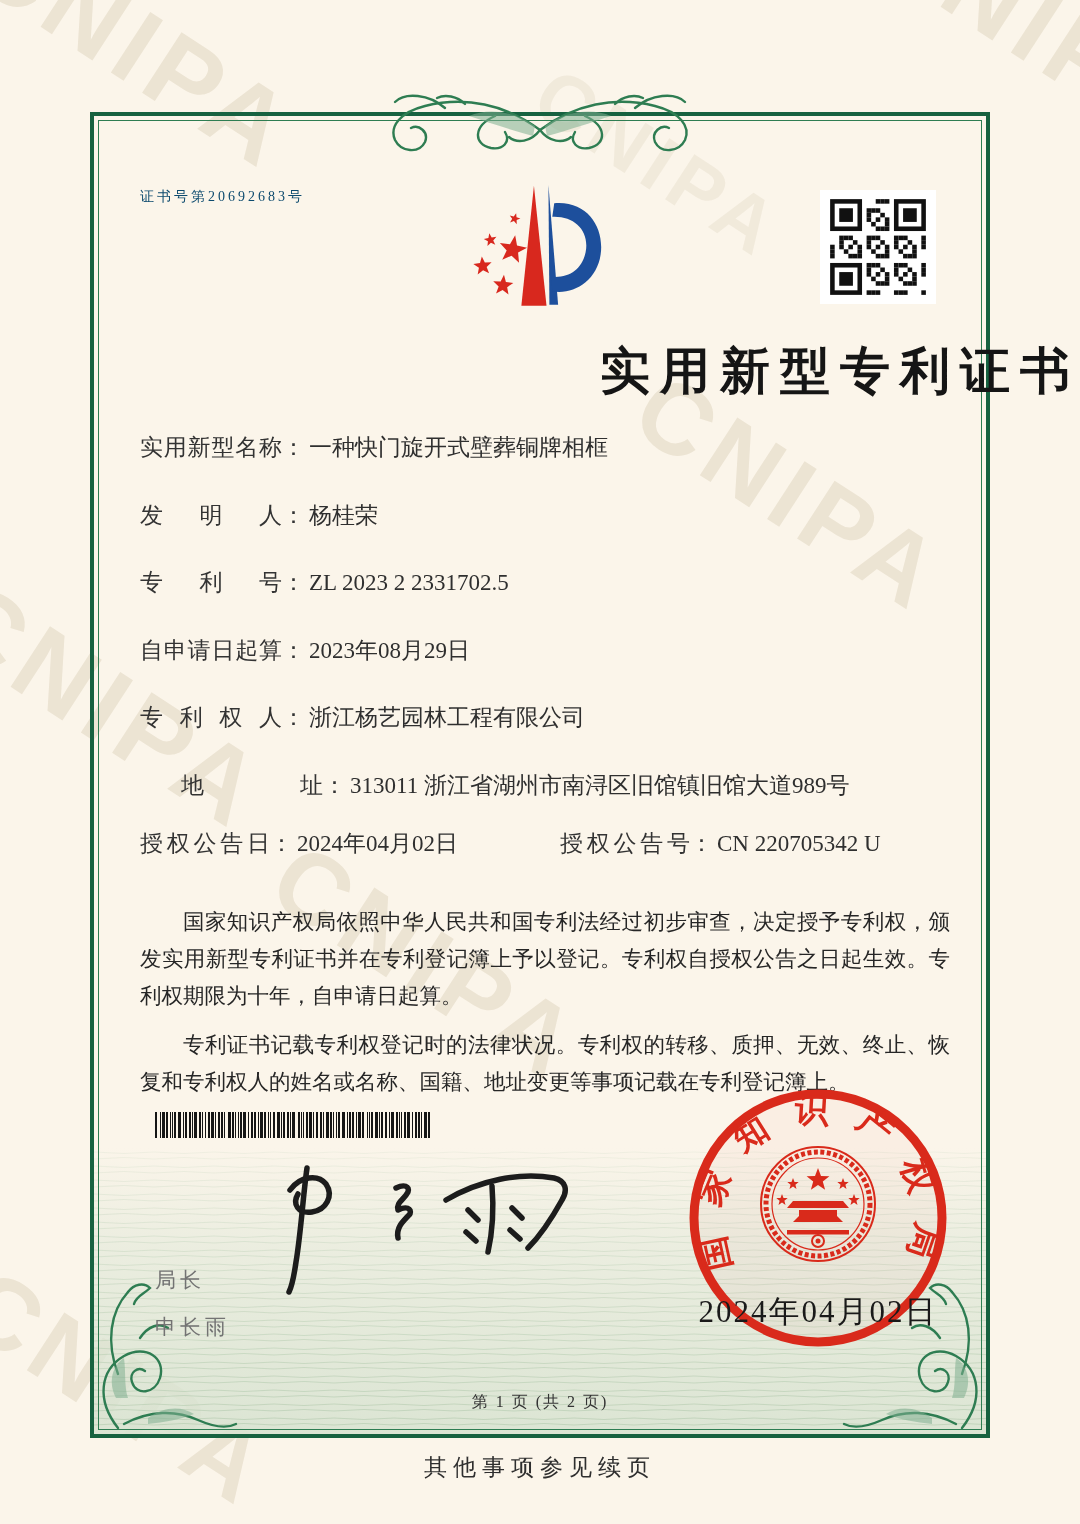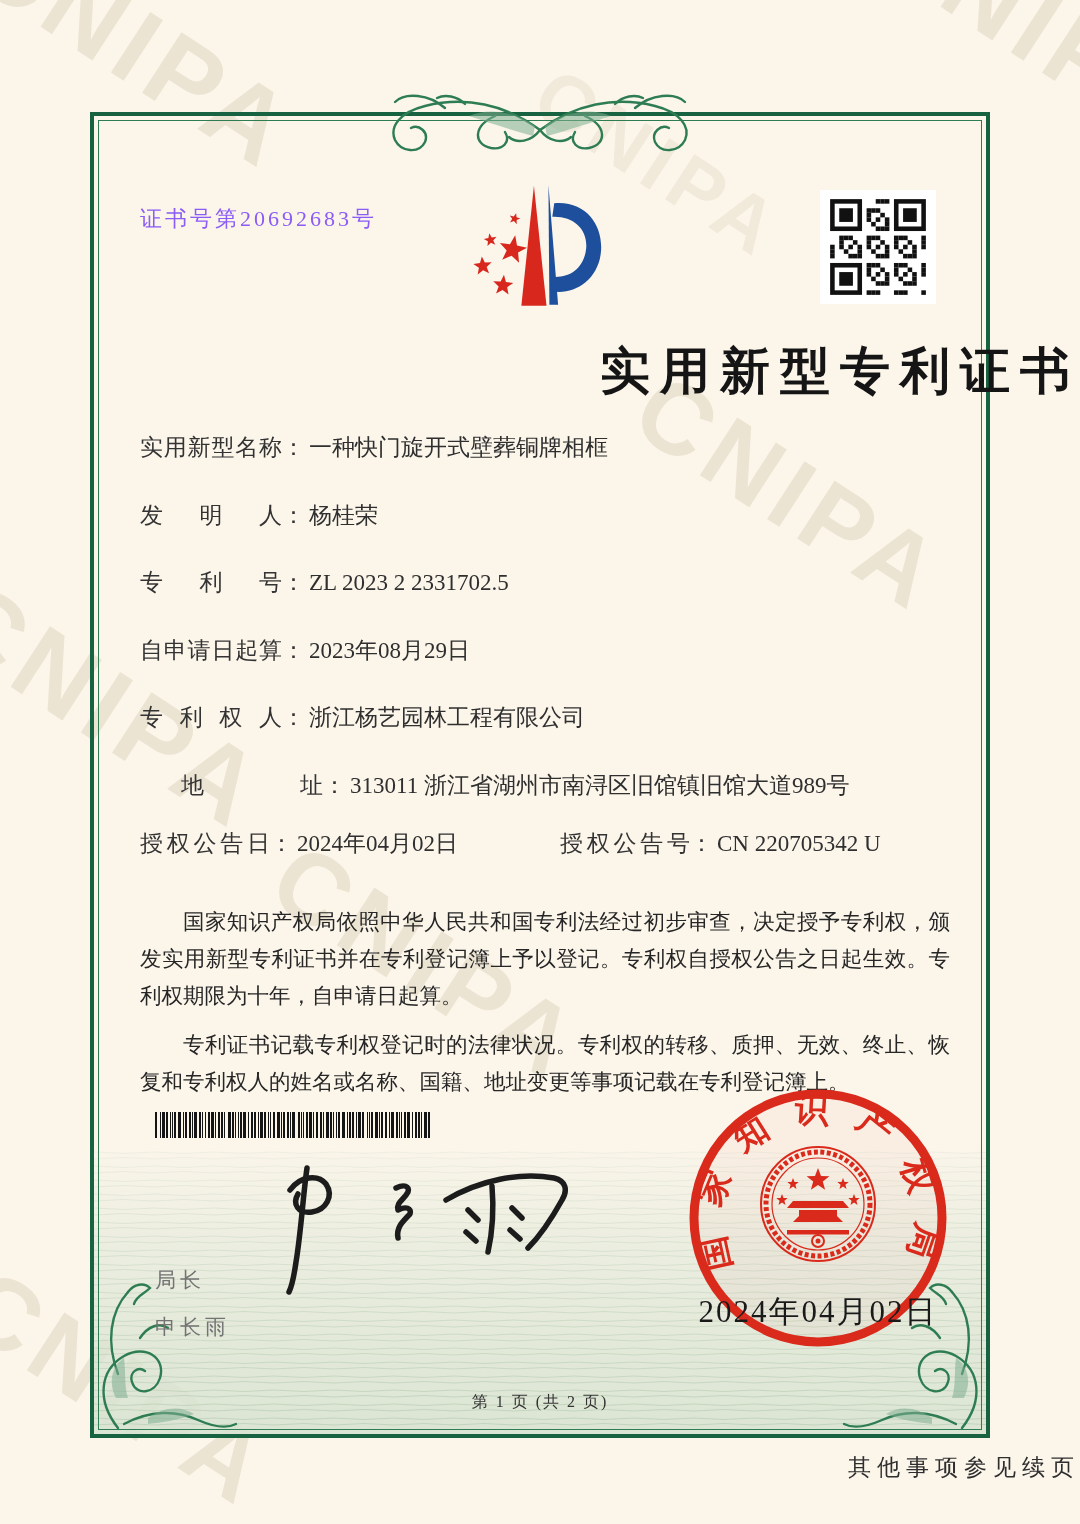--- a/index.html
+++ b/index.html
@@ -10,21 +10,21 @@
       color:rgba(178,160,122,0.20);letter-spacing:8px;transform:rotate(33deg);z-index:0;white-space:nowrap;}
   
   .band{position:absolute;left:94px;top:1148px;width:892px;height:286px;z-index:1;
         background:linear-gradient(180deg,rgba(229,237,225,0) 0%,rgba(222,231,215,0.55) 35%,rgba(216,227,209,0.9) 100%);}
   .band svg{position:absolute;left:0;top:0;}
   
   .frame{position:absolute;left:90px;top:112px;width:892px;height:1318px;border:4px solid #176240;z-index:2;}
   .frame-inner{position:absolute;left:4px;top:4px;right:4px;bottom:4px;border:1.5px solid #2E7D52;}
   .orn{position:absolute;z-index:2;}
   
-  .certno{position:absolute;left:140px;top:204px;font-size:22px;letter-spacing:3px;color:#8b5cf6;z-index:3;}
+  .certno{position:absolute;left:140px;top:188px;font-size:14px;letter-spacing:3px;color:#0c4a6e;z-index:3;}
   .logo{position:absolute;left:452px;top:182px;width:160px;height:145px;z-index:3;}
   .qr{position:absolute;left:820px;top:190px;width:116px;height:114px;background:#fff;z-index:3;}
   .title{position:absolute;left:0;top:338px;width:1080px;text-align:right;font-size:50px;font-weight:700;
          letter-spacing:10px;color:#151515;z-index:3;}
   
   .row{position:absolute;left:140px;font-size:23px;color:#333;z-index:3;white-space:nowrap;}
   .lbl{display:inline-block;width:142px;text-align:justify;text-align-last:justify;vertical-align:top;}
   .lbl2{display:inline-block;width:130px;text-align:justify;text-align-last:justify;vertical-align:top;}
   .colon{display:inline-block;margin-right:4px;}
   .val{color:#2f2f2f;}
@@ -37,21 +37,21 @@
   
   .signer{position:absolute;left:155px;top:1266px;z-index:3;font-family:"Liberation Sans","DejaVu Sans",sans-serif;
           font-size:21px;color:#737373;letter-spacing:4px;}
   .signer .n{margin-top:19px;}
   .sigsvg{position:absolute;left:0;top:0;width:1080px;height:1524px;z-index:4;pointer-events:none;}
   .sig{fill:none;stroke:#1c1c1c;stroke-width:5.5;stroke-linecap:round;stroke-linejoin:round;}
   
   .sealsvg{position:absolute;left:0;top:0;width:1080px;height:1524px;z-index:5;pointer-events:none;}
   
   .pagenum{position:absolute;left:0;top:1392px;width:1080px;text-align:center;font-size:16px;letter-spacing:2px;color:#333;z-index:3;}
-  .contnote{position:absolute;left:0;top:1452px;width:1080px;text-align:right;font-size:23px;letter-spacing:6px;color:#2e2e2e;z-index:3;}
+  .contnote{position:absolute;left:0;top:1452px;width:1080px;text-align:center;font-size:23px;letter-spacing:6px;color:#2e2e2e;z-index:3;}
   .flourish{stroke:#2E7D52;stroke-width:2.4;fill:none;stroke-linecap:round;}
   .flourish-fill{fill:#7FAE90;opacity:.55;stroke:none;}
 </style>
 </head>
 <body>
 
 <div class="page">
 
   <span class="wm" style="left:-45px;top:-15px;font-size:105px;">CNIPA</span>
   <span class="wm" style="left:855px;top:-35px;font-size:105px;">CNIPA</span>

